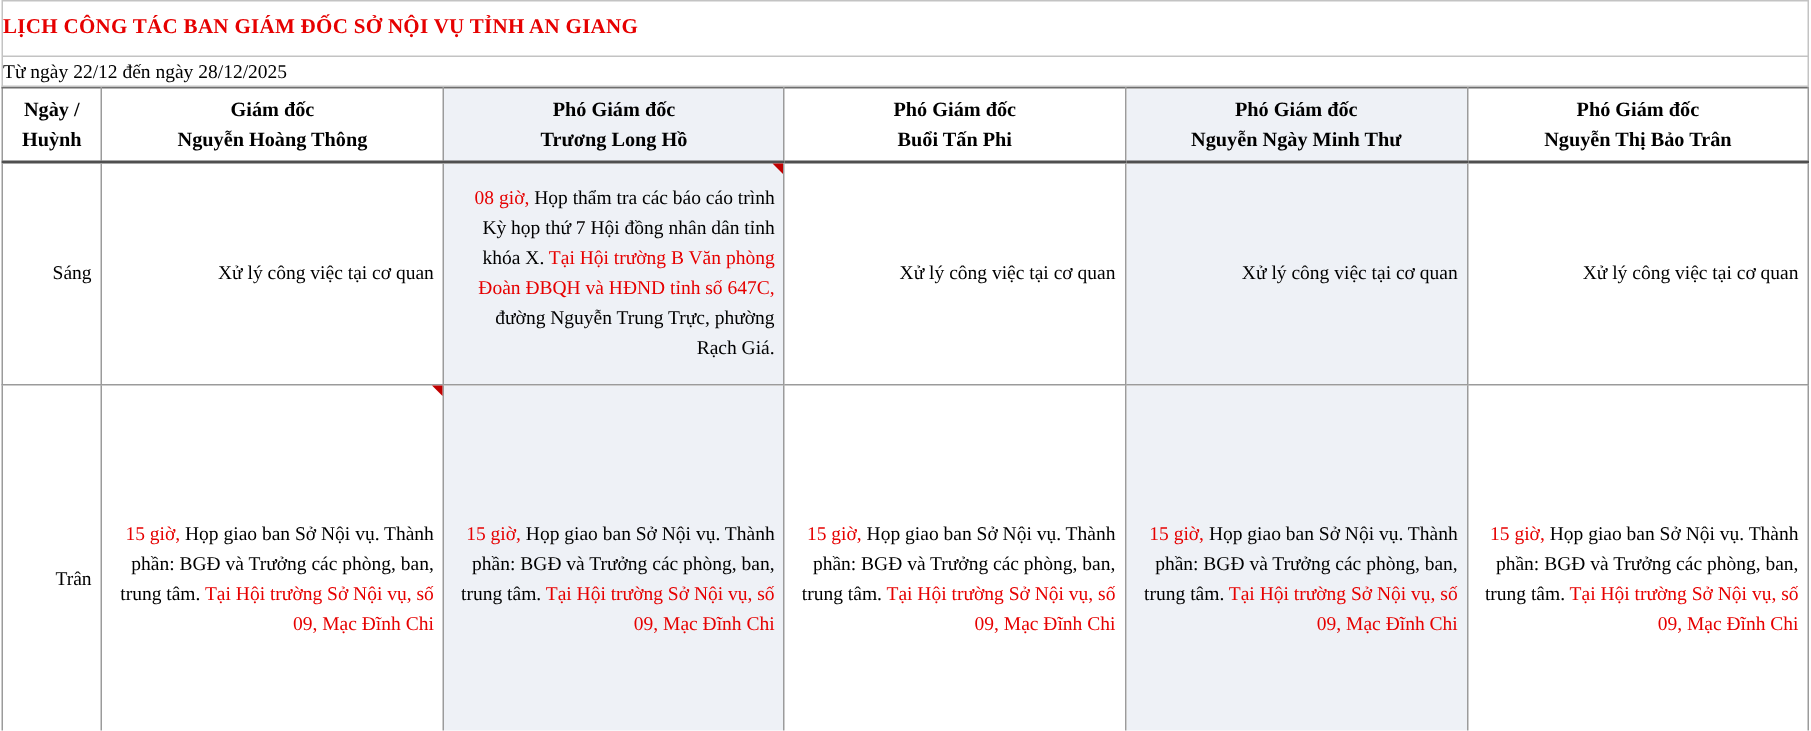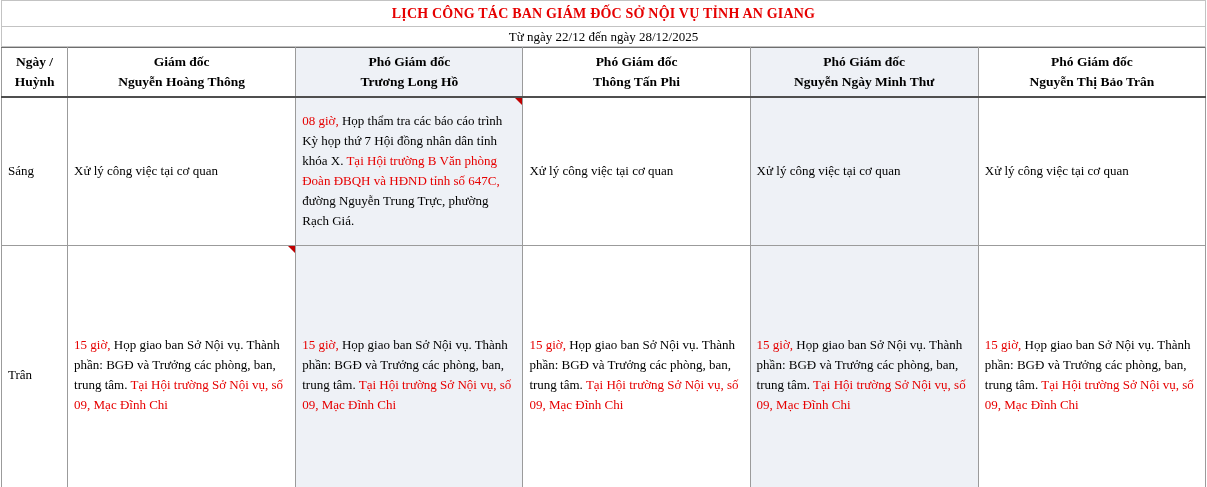--- a/index.html
+++ b/index.html
@@ -15,33 +15,33 @@
   html,body{background:#ffffff;}
   body{
     width:1207px;height:487px;overflow:hidden;
     font-family:"Liberation Serif","DejaVu Serif",serif;
     color:#000;
   }
   .sheet{width:1205px;margin-left:1px;}
 
   
   .title-row{
-    height:27px;
+    height:38px;
     border:1px solid var(--grid-light);
-    display:flex;align-items:center;justify-content:center;
+    display:flex;align-items:center;justify-content:flex-start;
   }
   .title-row .t{
     color:var(--red);font-weight:bold;font-size:14px;letter-spacing:.2px;
   }
   .subtitle-row{
     height:20px;
     border-left:1px solid var(--grid-light);
     border-right:1px solid var(--grid-light);
     border-bottom:1px solid var(--grid-light);
-    display:flex;align-items:center;justify-content:center;
+    display:flex;align-items:center;
     font-size:13px;
   }
 
   
   table.schedule{
     width:1205px;table-layout:fixed;border-collapse:collapse;
   }
   col.shaded{background:var(--shade);}
   .schedule th,.schedule td{
     border:1px solid var(--grid);
@@ -56,21 +56,21 @@
     text-align:center;padding:2px 4px;margin-top:29px;
   }
   tr.day-row td{
     height:16px;
     background:var(--dayband);
     font-size:13px;font-weight:bold;
     padding:0 0 0 3px;white-space:nowrap;overflow:visible;
     border-bottom:1px solid var(--grid);
   }
   tr.session-row td{
-    font-size:13px;line-height:20px;text-align:left;
+    font-size:13px;line-height:20px;text-align:right;
     padding:2px 6px;
   }
   tr.session-row.sang td{height:149px;}
   tr.session-row.chieu td{height:260px;border-bottom:2px solid var(--grid-dark);}
   td.session-label{font-size:13px;}
   .cell-text .red{color:var(--red);}
   .note-marker{
     position:absolute;top:0;right:0;width:0;height:0;
     border-top:7px solid var(--marker);
     border-left:7px solid transparent;
@@ -108,21 +108,21 @@
         <th>
           <div>Giám đốc</div>
           <div>Nguyễn Hoàng Thông</div>
         </th>
         <th>
           <div>Phó Giám đốc</div>
           <div>Trương Long Hồ</div>
         </th>
         <th>
           <div>Phó Giám đốc</div>
-          <div>Thông Tấn Phi</div>
+          <div>Buổi Tấn Phi</div>
         </th>
         <th>
           <div>Phó Giám đốc</div>
           <div>Nguyễn Ngày Minh Thư</div>
         </th>
         <th>
           <div>Phó Giám đốc</div>
           <div>Nguyễn Thị Bảo Trân</div>
         </th>
       </tr>

